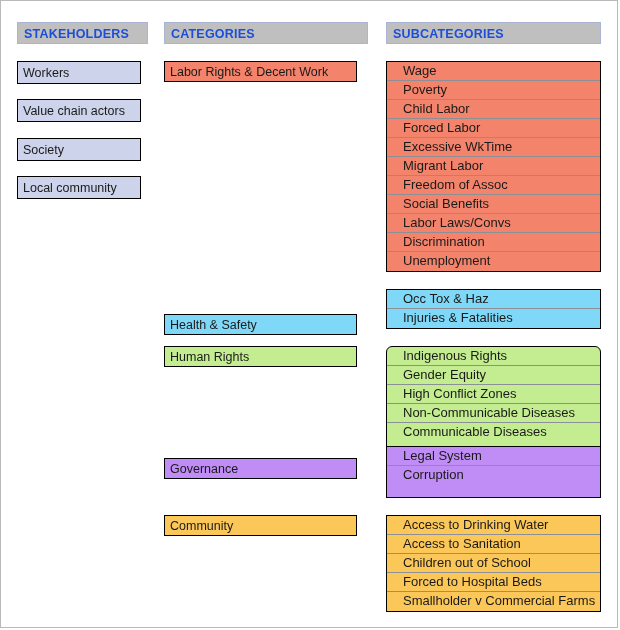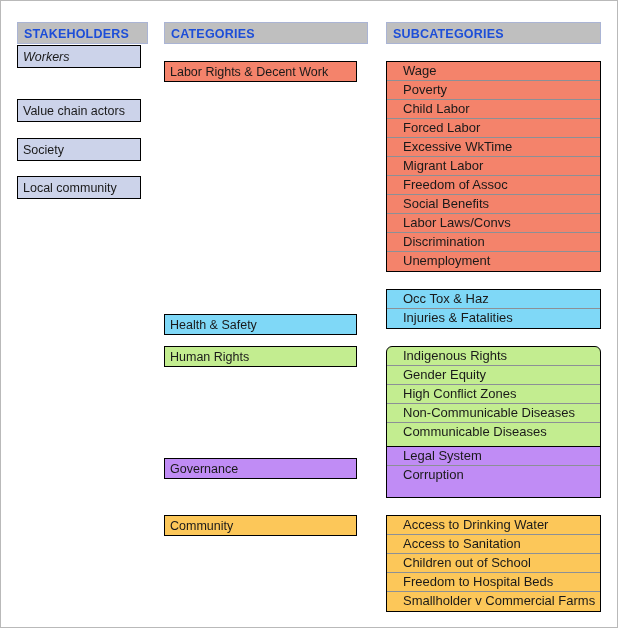--- a/index.html
+++ b/index.html
@@ -100,21 +100,21 @@
 </head>
 <body>
 
 <div id="page">
 
   <div id="hdr-stakeholders" class="col-header">STAKEHOLDERS</div>
   <div id="hdr-categories" class="col-header">CATEGORIES</div>
   <div id="hdr-subcategories" class="col-header">SUBCATEGORIES</div>
 
   <div id="stakeholder-column">
-      <div class="stake-box" style="top: 44px; font-style: italic;">Workers</div>
+      <div class="stake-box" style="top: 60px;">Workers</div>
       <div class="stake-box" style="top: 98px;">Value chain actors</div>
       <div class="stake-box" style="top: 137px;">Society</div>
       <div class="stake-box" style="top: 175px;">Local community</div>
     </div>
   <div id="category-column">
       <div class="cat-box" style="top: 60px; background: rgb(244, 131, 107);">Labor Rights &amp; Decent Work</div>
       <div class="cat-box" style="top: 288px; background: rgb(127, 216, 247); margin-top: 25px;">Health &amp; Safety</div>
       <div class="cat-box" style="top: 345px; background: rgb(195, 237, 144);">Human Rights</div>
       <div class="cat-box" style="top: 457px; background: rgb(192, 140, 245);">Governance</div>
       <div class="cat-box" style="top: 514px; background: rgb(252, 199, 89);">Community</div>
@@ -145,18 +145,18 @@
         <div class="sub-row">Communicable Diseases</div>
       </div>
       <div class="sub-group" style="top: 445px; background: rgb(192, 140, 245); height: 52px;">
         <div class="sub-row">Legal System</div>
         <div class="sub-row">Corruption</div>
       </div>
       <div class="sub-group" style="top: 514px; background: rgb(252, 199, 89); height: 97px;">
         <div class="sub-row">Access to Drinking Water</div>
         <div class="sub-row">Access to Sanitation</div>
         <div class="sub-row">Children out of School</div>
-        <div class="sub-row">Freedom to Hospital Beds</div>
+        <div class="sub-row">Forced to Hospital Beds</div>
         <div class="sub-row">Smallholder v Commercial Farms</div>
       </div>
     </div>
 
 </div>
 
 </body></html>

